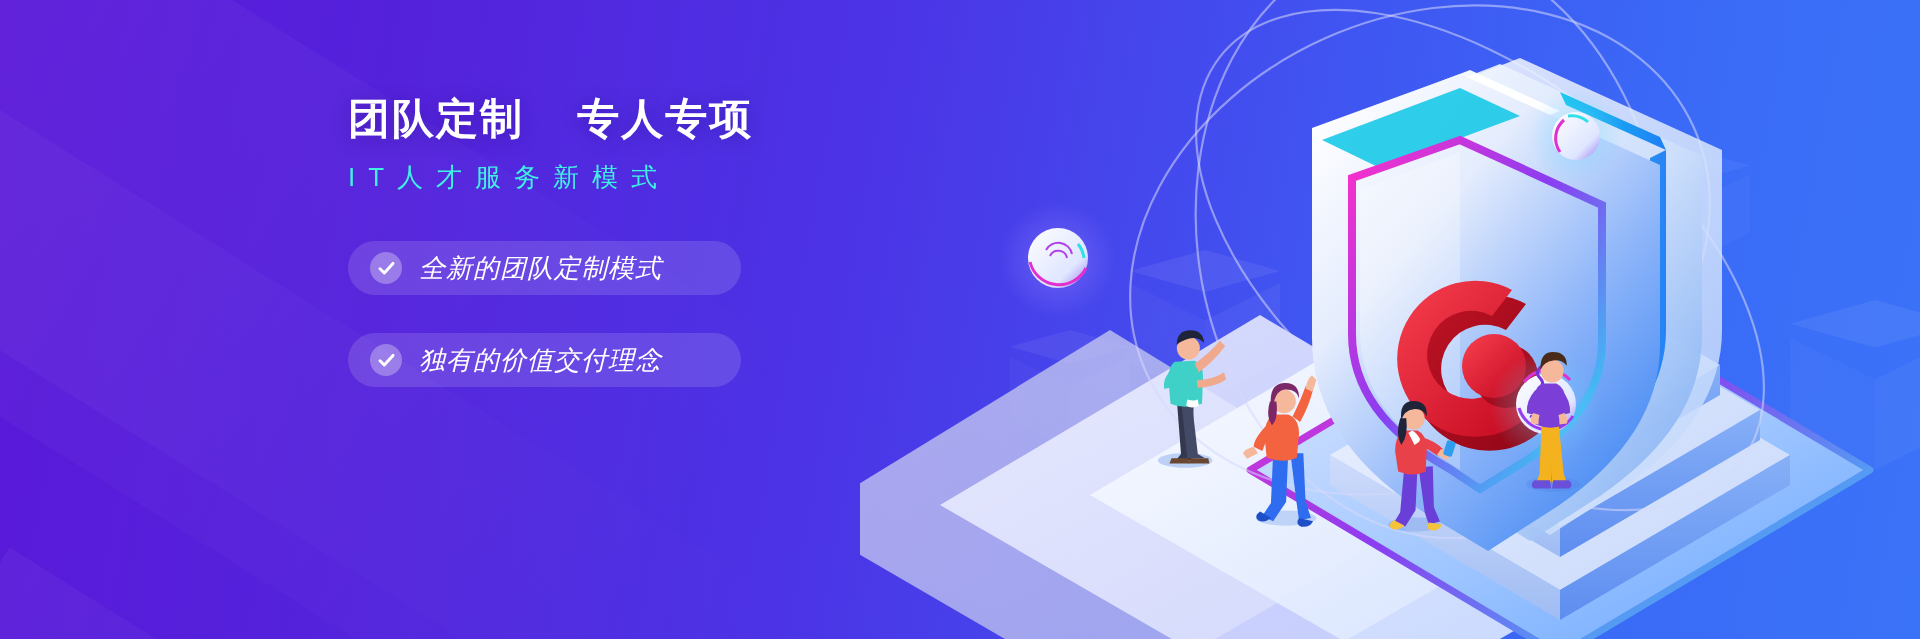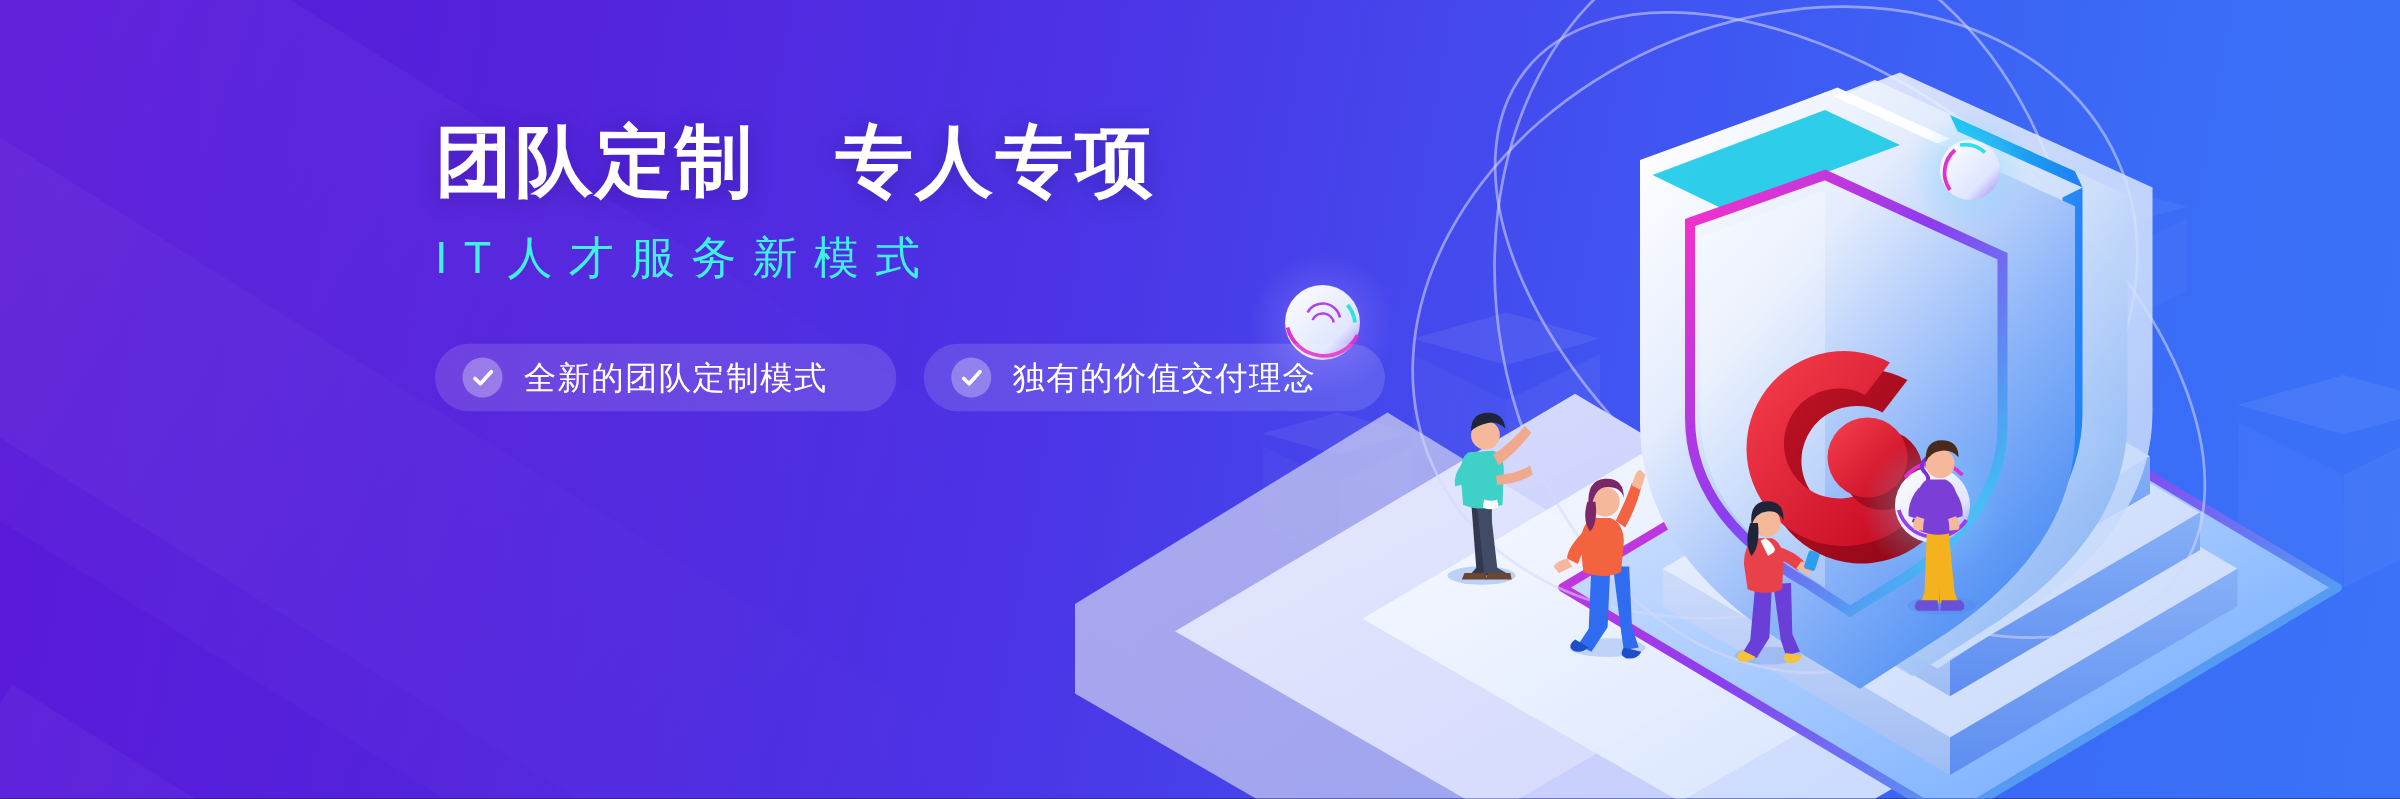--- a/index.html
+++ b/index.html
@@ -42,33 +42,33 @@
     background:rgba(255,255,255,.35);
     clip-path:polygon(0% 0%,100% 32%,100% 100%,0% 68%);}
   .cube .right{position:absolute;bottom:0;right:0;width:50%;height:78%;
     background:rgba(255,255,255,.6);
     clip-path:polygon(0% 32%,100% 0%,100% 68%,0% 100%);}
 
   
   .copy{position:absolute;left:348px;top:96px;width:760px;z-index:20;}
 
   .headline{
-    font-size:62px;line-height:1.1;font-weight:bold;color:#ffffff;
+    font-size:42px;line-height:1.1;font-weight:bold;color:#ffffff;
     letter-spacing:2px;white-space:nowrap;
     text-shadow:0 2px 18px rgba(20,0,90,.28);
   }
   .headline .gap{display:inline-block;width:26px;}
 
   .subhead{
     margin-top:20px;
-    font-size:36px;line-height:1.2;color:#3ff0e4;
+    font-size:26px;line-height:1.2;color:#3ff0e4;
     letter-spacing:13px;white-space:nowrap;font-weight:normal;
   }
 
-  .pills{margin-top:48px;display:flex;flex-direction:row;gap:22px;}
+  .pills{margin-top:48px;display:flex;flex-direction:column;gap:38px;font-style:italic;}
   .pill{
     display:inline-flex;align-items:center;
     height:54px;width:393px;
     padding:0 22px;
     border-radius:27px;
     background:rgba(255,255,255,.135);
     cursor:pointer;
   }
   .pill .tick{
     flex:0 0 auto;width:32px;height:32px;border-radius:50%;

